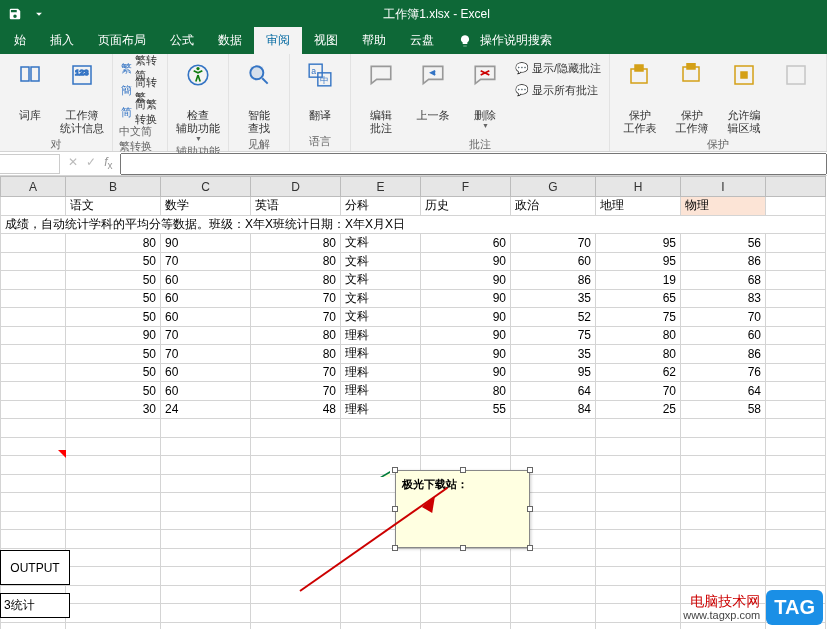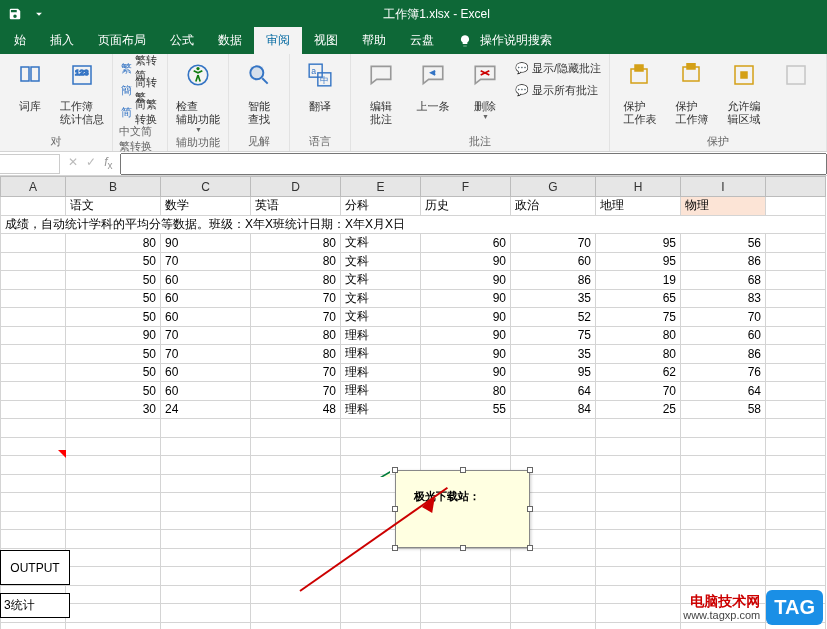--- a/index.html
+++ b/index.html
@@ -17,56 +17,56 @@
 .tab{padding:5px 12px;color:#fff;font-size:12px;cursor:pointer}
 .tab.active{background:#f3f3f3;color:#0369a1}
 
 
 .ribbon{height:98px;background:#f3f3f3;border-bottom:1px solid #d4d4d4;display:flex}
 .grp{display:flex;flex-direction:column;align-items:center;justify-content:space-between;border-right:1px solid #e2e2e2;padding:4px 6px 2px}
 .grp-body{display:flex;gap:4px;align-items:flex-start;flex:1}
 .grp-label{font-size:11px;color:#666;padding-top:2px}
 .big-btn{display:flex;flex-direction:column;align-items:center;width:48px;cursor:pointer;padding-top:2px}
 .big-btn .ic{width:30px;height:30px;display:flex;align-items:center;justify-content:center}
-.big-btn .lbl{font-size:11px;line-height:13px;margin-top:10px;color:#333}
+.big-btn .lbl{font-size:11px;text-align:center;line-height:13px;margin-top:19px;color:#333}
 .small-rows{display:flex;flex-direction:column;gap:2px;font-size:11px;color:#333}
 .small-row{display:flex;align-items:center;gap:3px;height:20px;cursor:pointer;padding:0 2px}
 .small-row .sic{width:14px;height:14px;display:flex;align-items:center;justify-content:center;color:#3474c4}
 .drop{font-size:7px;color:#666;margin-left:1px}
 
 
 .fxbar{height:24px;background:#fff;border-bottom:1px solid #d4d4d4;display:flex;align-items:center}
 .name-box{width:60px;height:20px;border:1px solid #ccc;border-left:none;padding:2px 4px;font-size:12px;color:#333}
 .fx-btns{display:flex;gap:8px;padding:0 8px;color:#999}
 .fx-input{flex:1;height:22px;padding:2px}
 
 
 .grid-wrap{position:absolute;top:176px;left:0;right:0;bottom:0;overflow:hidden;background:#fff}
 table{border-collapse:collapse;table-layout:fixed}
 th.ch{background:#e6e6e6;border:1px solid #bcbcbc;font-weight:normal;font-size:12px;height:20px;text-align:center;color:#333}
 td{border:1px solid #d4d4d4;height:18.5px;font-size:12px;padding:0 4px;white-space:nowrap;overflow:hidden}
 .num{text-align:right}
 .hl{background:#fce4d6}
 
 
-.comment{position:absolute;border:1px solid #888;background:#ffffe1;box-shadow:1px 1px 3px rgba(0,0,0,.2);font-size:11px;padding:18px;color:#000}
+.comment{position:absolute;border:1px solid #888;background:#ffffe1;box-shadow:1px 1px 3px rgba(0,0,0,.2);font-size:11px;padding:6px;color:#000}
 .handle{position:absolute;width:6px;height:6px;background:#fff;border:1px solid #666}
 .ctri{position:absolute;left:380px;top:471px;width:0;height:0;border-top:6px solid transparent;border-right:10px solid #007a3d}
 .ctri2{position:absolute;left:383px;top:473px;width:0;height:0;border-top:4px solid transparent;border-right:7px solid #ffffe1}
 
 .red-tri{position:absolute;width:0;height:0;border-top:8px solid red;border-left:8px solid transparent}
 
 
 .arrow-line{position:absolute;width:180px;height:2px;background:#c00;transform-origin:left center;left:300px;top:590px;transform:rotate(-35deg)}
 .arrow-head{position:absolute;left:425px;top:495px;width:0;height:0;border-left:6px solid transparent;border-right:6px solid transparent;border-bottom:16px solid #c00;transform:rotate(30deg)}
 
 
 .wm{position:absolute;right:4px;bottom:4px;display:flex;align-items:center;gap:6px}
 .wm-text{text-align:right;line-height:14px}
-.wm-text .l1{color:#c00;font-weight:bold;font-size:14px}
+.wm-text .l1{color:#c00;font-weight:normal;font-size:14px}
 .wm-text .l2{color:#444;font-size:11px}
 .tag-badge{background:#1a8fe6;color:#fff;font-weight:bold;border-radius:6px;padding:6px 8px;font-size:20px;font-family:Arial}
 
 .output-box{position:absolute;left:0;top:550px;width:70px;height:35px;border:1px solid #000;display:flex;align-items:center;justify-content:center;font-size:12px;background:#fff}
 .stat-box{position:absolute;left:0;top:593px;width:70px;height:25px;border:1px solid #000;background:#fff;display:flex;align-items:center;padding-left:3px;font-size:12px}
 </style>
 </head>
 <body>
 
 <div class="title-bar">

